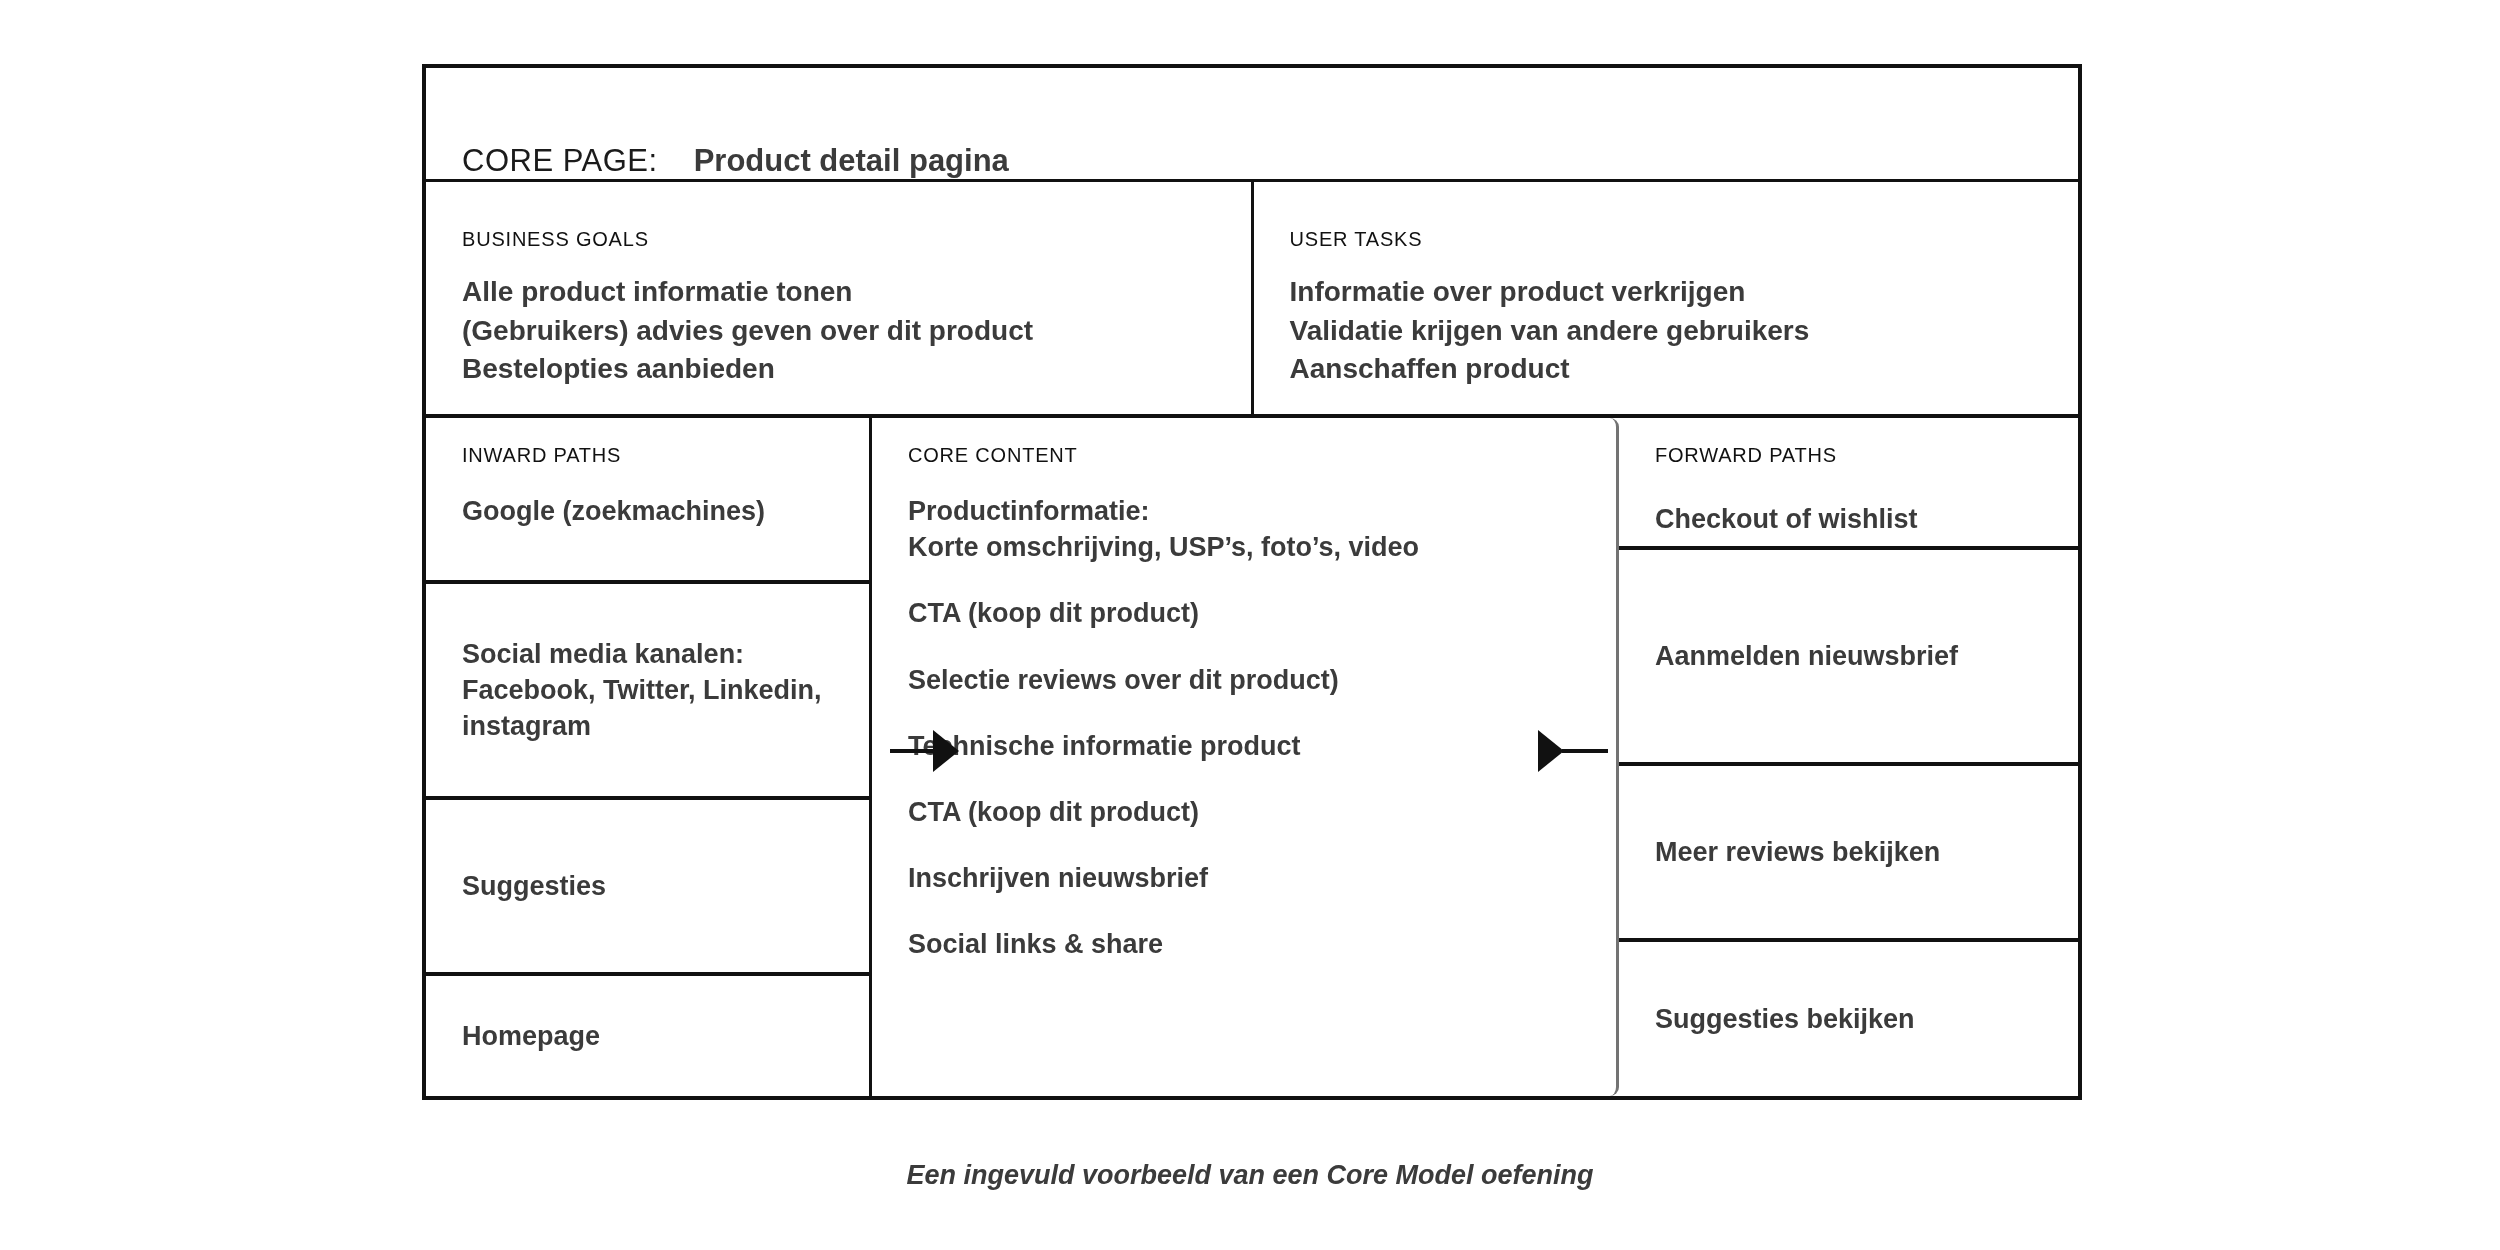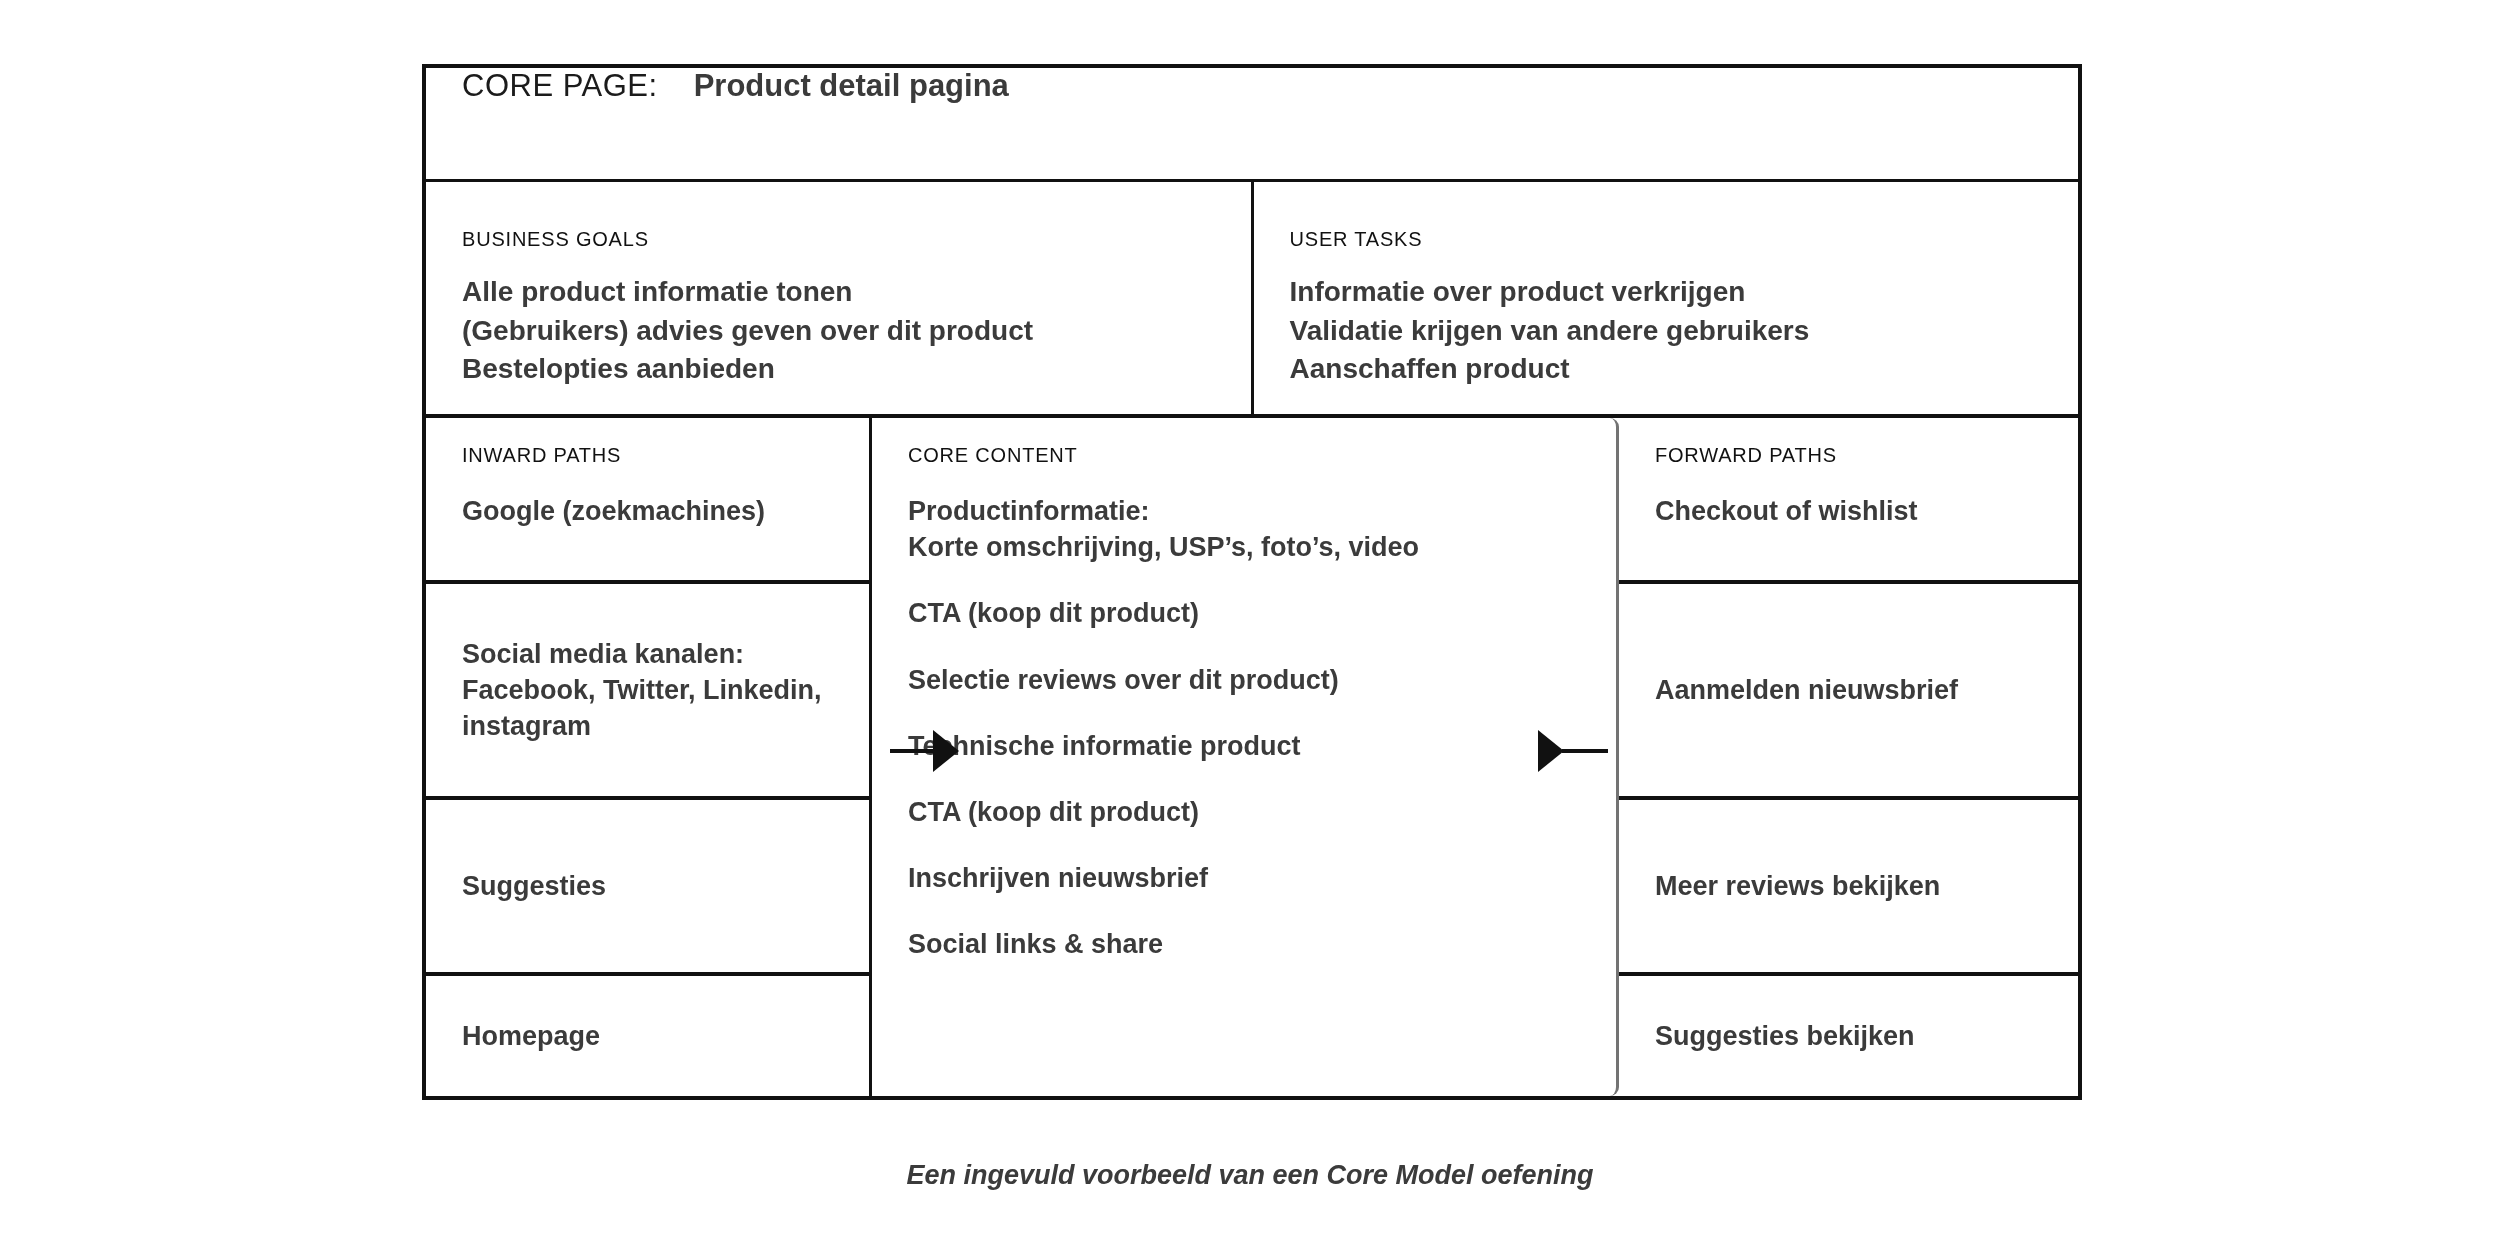--- a/index.html
+++ b/index.html
@@ -20,21 +20,21 @@
     box-sizing:border-box;
     background:#ffffff;
   }
 
   
   .header-row{
     position:absolute;left:0;top:0;
     width:100%;height:114px;
     border-bottom:3px solid #111111;
     box-sizing:border-box;
-    display:flex;align-items:flex-start;
+    display:flex;align-items:flex-end;
   }
   .core-page-label{
     margin-left:36px;
     font-size:31px;
     font-weight:400;
     letter-spacing:.5px;
     color:#1b1b1b;
     white-space:nowrap;
   }
   .core-page-value{
@@ -214,21 +214,21 @@
           <div class="core-item">CTA (koop dit product)</div>
           <div class="core-item">Selectie reviews over dit product)</div>
           <div class="core-item">Technische informatie product</div>
           <div class="core-item">CTA (koop dit product)</div>
           <div class="core-item">Inschrijven nieuwsbrief</div>
           <div class="core-item">Social links &amp; share</div>
         </div>
       </div>
 
       <div class="col col-forward">
-        <div class="cell top with-rule" style="height:166px;">
+        <div class="cell top with-rule" style="height:132px;gap:8px;">
           <div class="cell-title">FORWARD PATHS</div>
           <div class="cell-text">Checkout of wishlist</div>
         </div>
         <div class="cell with-rule" style="height:216px;">
           <div class="cell-text">Aanmelden nieuwsbrief</div>
         </div>
         <div class="cell with-rule" style="height:176px;">
           <div class="cell-text">Meer reviews bekijken</div>
         </div>
         <div class="cell" style="flex:1 1 auto;">

